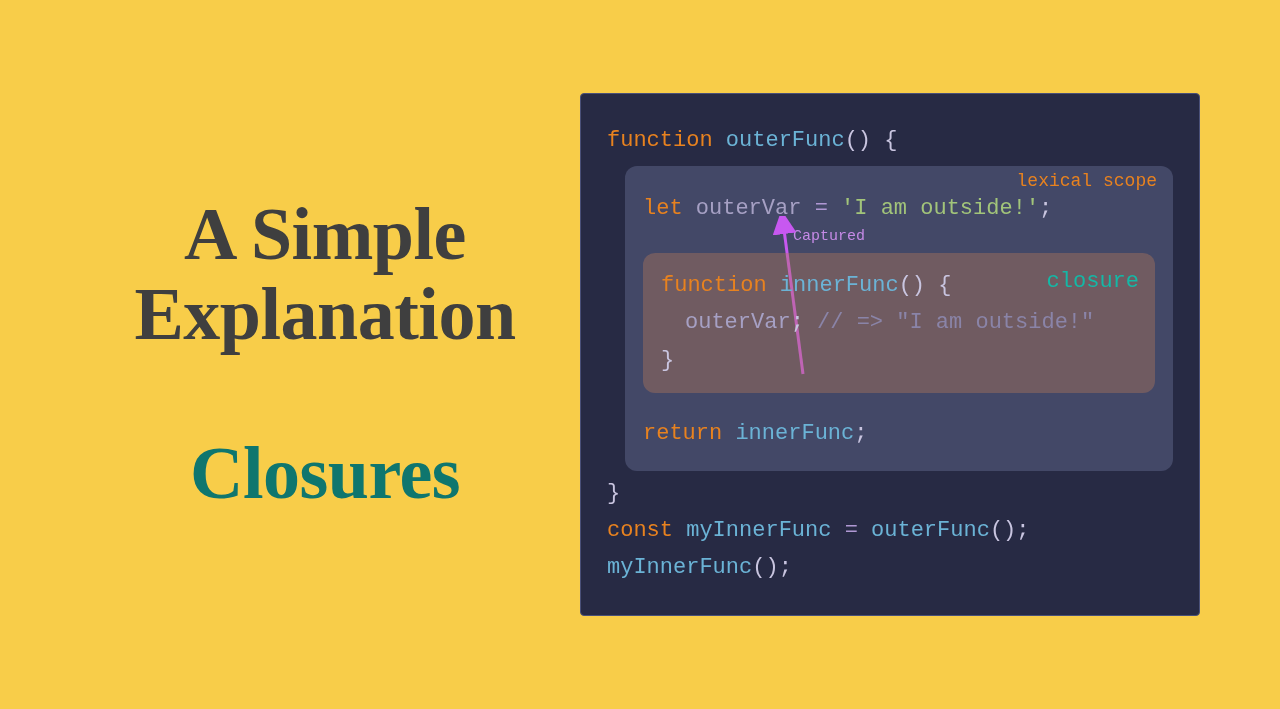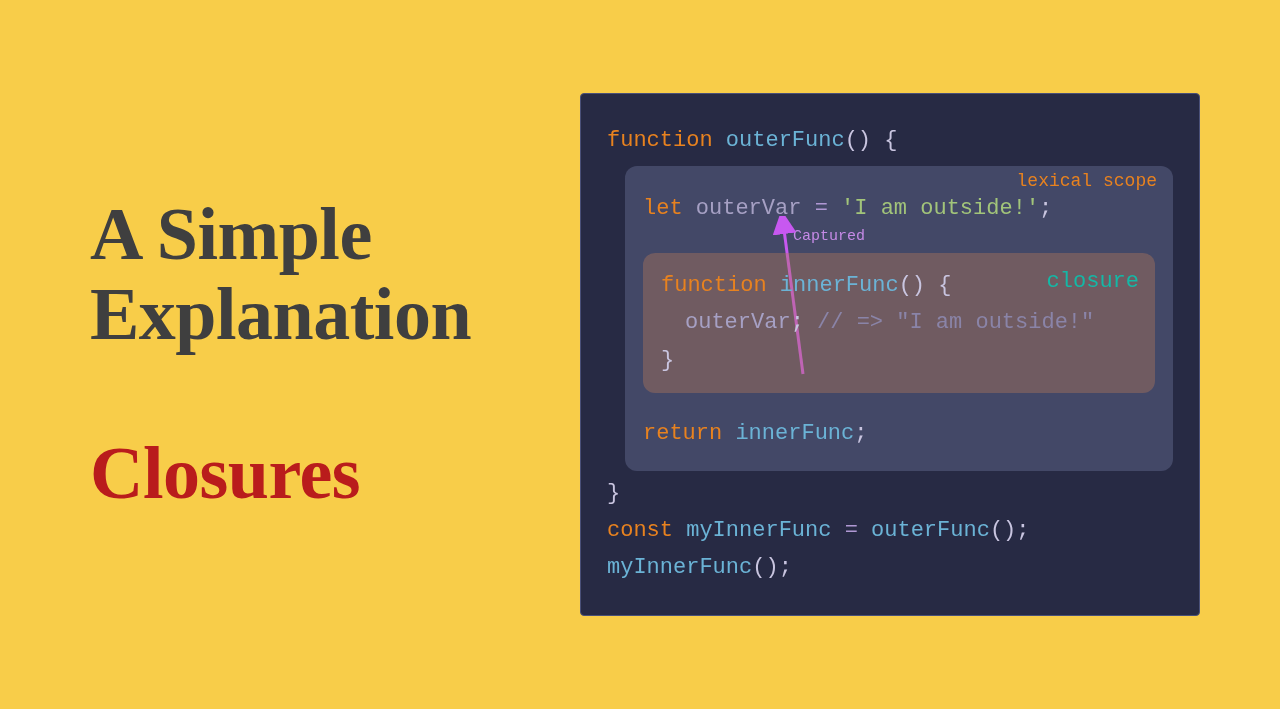--- a/index.html
+++ b/index.html
@@ -15,24 +15,25 @@
     .left-panel {
       width: 580px;
       padding-left: 90px;
       padding-right: 20px;
     }
     .title {
       font-size: 74px;
       font-weight: 700;
       line-height: 1.08;
       color: #3f3f3f;
+      text-align: center;
       letter-spacing: -0.5px;
     }
     .title .closures {
-      color: #b91c1c;
+      color: #0f766e;
     }
     .right-panel {
       width: 650px;
       padding-right: 30px;
     }
     .code-window {
       background: #272a44;
       border: 1px solid #4a5078;
       border-radius: 4px;
       padding: 28px 26px;

